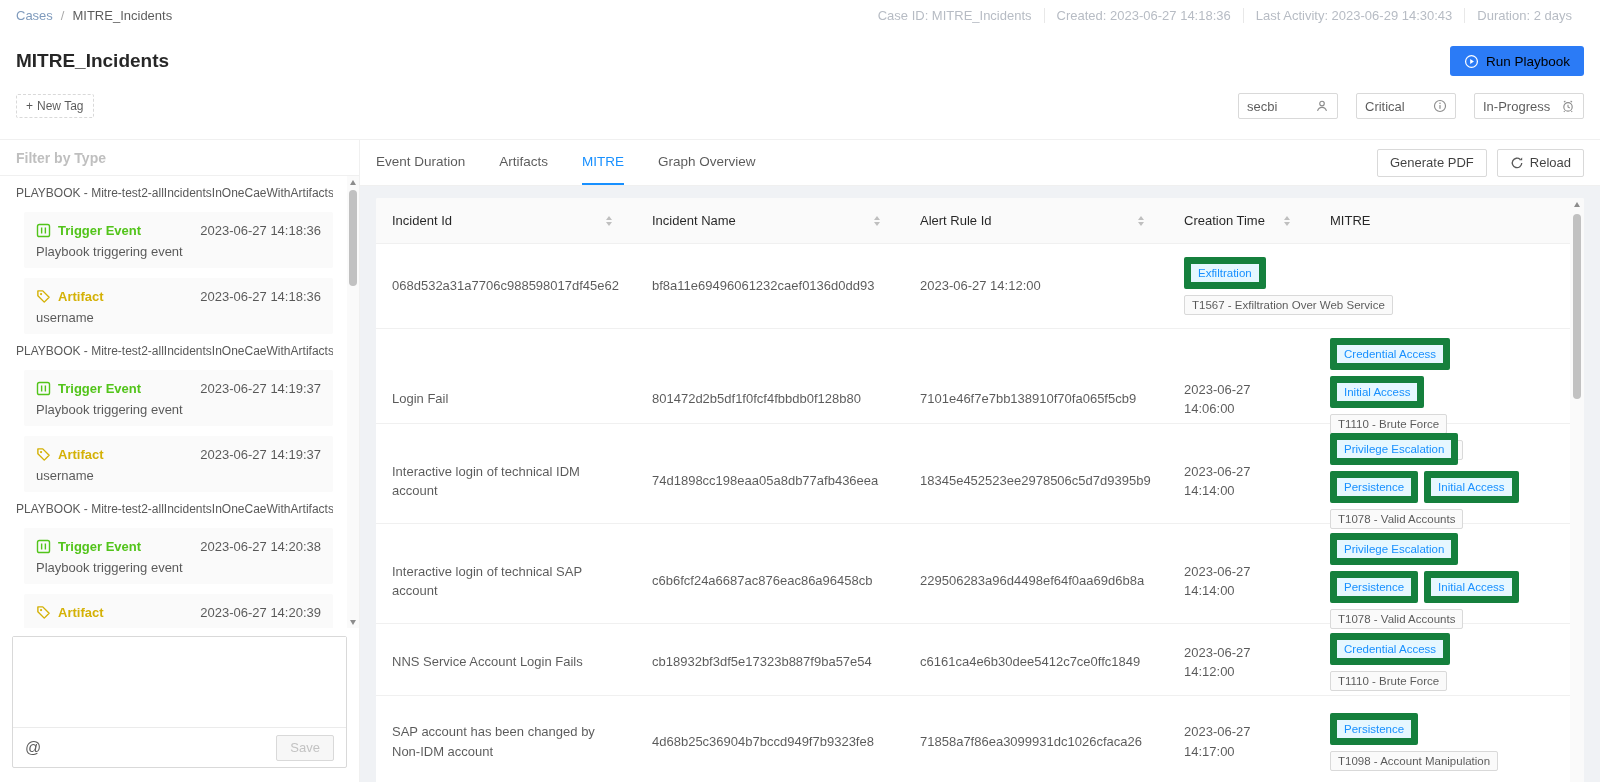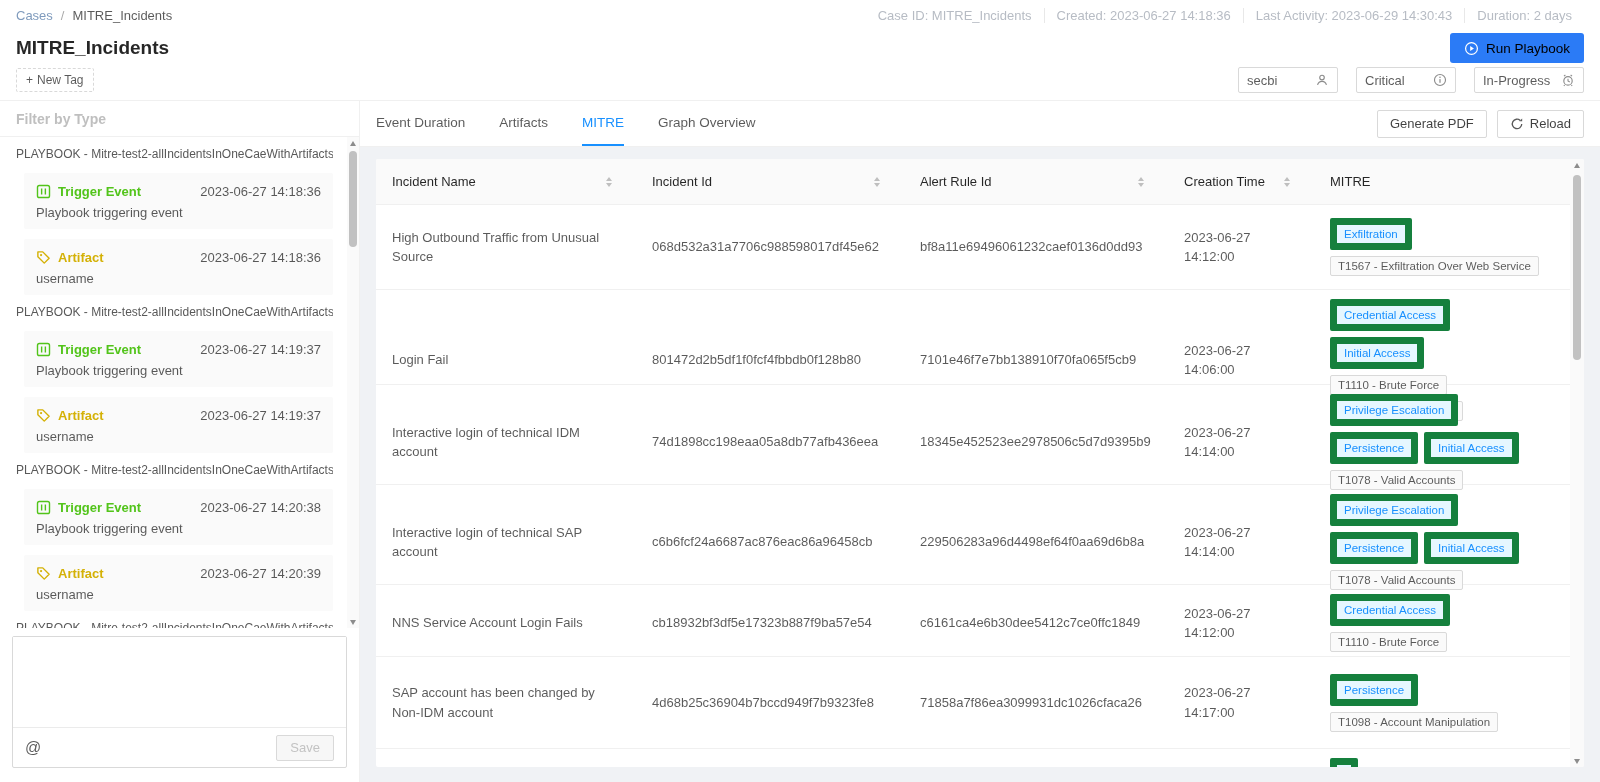--- a/index.html
+++ b/index.html
@@ -1,18 +1,18 @@
 <!DOCTYPE html>
 <html><head>
 <meta charset="utf-8">
 <style>
   * { box-sizing: border-box; margin: 0; padding: 0; }
   html,body { width:1600px; height:782px; overflow:hidden; background:#fff;
     font-family:"Liberation Sans", sans-serif; color:rgba(0,0,0,.65); }
-  .page { width:1600px; height:782px; display:flex; flex-direction:column; }
+  .page { width:1600px; height:782px; display:flex; flex-direction:column;gap:13px; }
 
   
   .topbar { height:30px; display:flex; align-items:center; justify-content:space-between; padding:0 16px; }
   .breadcrumb { font-size:13px; display:flex; gap:8px; align-items:center; }
   .bc-link { color:#7f9bbd; cursor:pointer; }
   .bc-sep { color:rgba(0,0,0,.35); }
   .bc-current { color:rgba(0,0,0,.65); }
   .case-meta { display:flex; font-size:13px; color:#b7bcc4; }
   .case-meta span { padding:0 12px; }
   .case-meta span + span { border-left:1px solid #e8e8e8; }
@@ -317,28 +317,28 @@
             </span>
             <span>Reload</span>
           </button>
         </div>
       </div>
 
       <div class="main-body">
         <div class="table-card">
           <div class="t-grid t-header" id="table-header">
               <div class="th">
-                <span>Incident Name</span>
+                <span>Incident Id</span>
                 <span class="caret">
                   <i class="c-up"></i>
                   <i class="c-down"></i>
                 </span>
               </div>
               <div class="th">
-                <span>Incident Id</span>
+                <span>Incident Name</span>
                 <span class="caret">
                   <i class="c-up"></i>
                   <i class="c-down"></i>
                 </span>
               </div>
               <div class="th">
                 <span>Alert Rule Id</span>
                 <span class="caret">
                   <i class="c-up"></i>
                   <i class="c-down"></i>
@@ -350,23 +350,20 @@
                   <i class="c-up"></i>
                   <i class="c-down"></i>
                 </span>
               </div>
               <div class="th">
                 <span>MITRE</span>
               </div>
             </div>
           <div class="t-body" id="table-body">
               <div class="t-grid t-row" style="height: 85px;">
-                <div class="t-cell">
-                  <span>High Outbound Traffic from Unusual Source</span>
-                </div>
                 <div class="t-cell">
                   <span>068d532a31a7706c988598017df45e62</span>
                 </div>
                 <div class="t-cell">
                   <span>bf8a11e69496061232caef0136d0dd93</span>
                 </div>
                 <div class="t-cell">
                   <span>2023-06-27 14:12:00</span>
                 </div>
                 <div class="t-cell mitre-cell">

